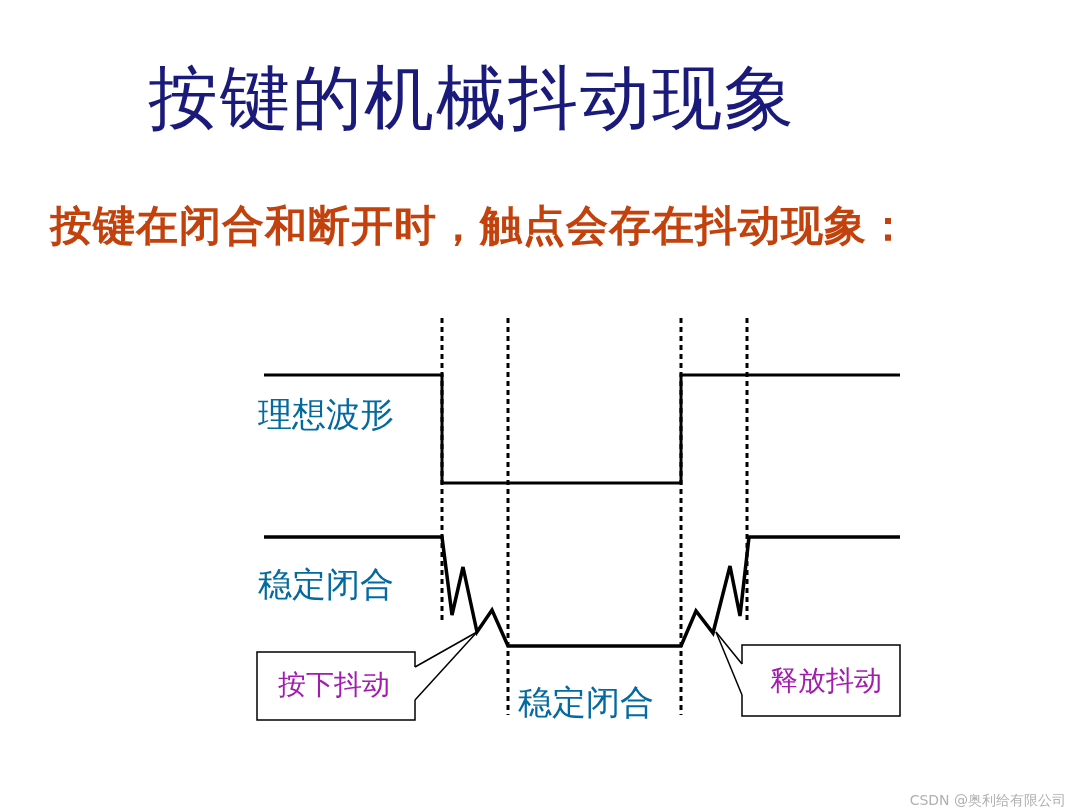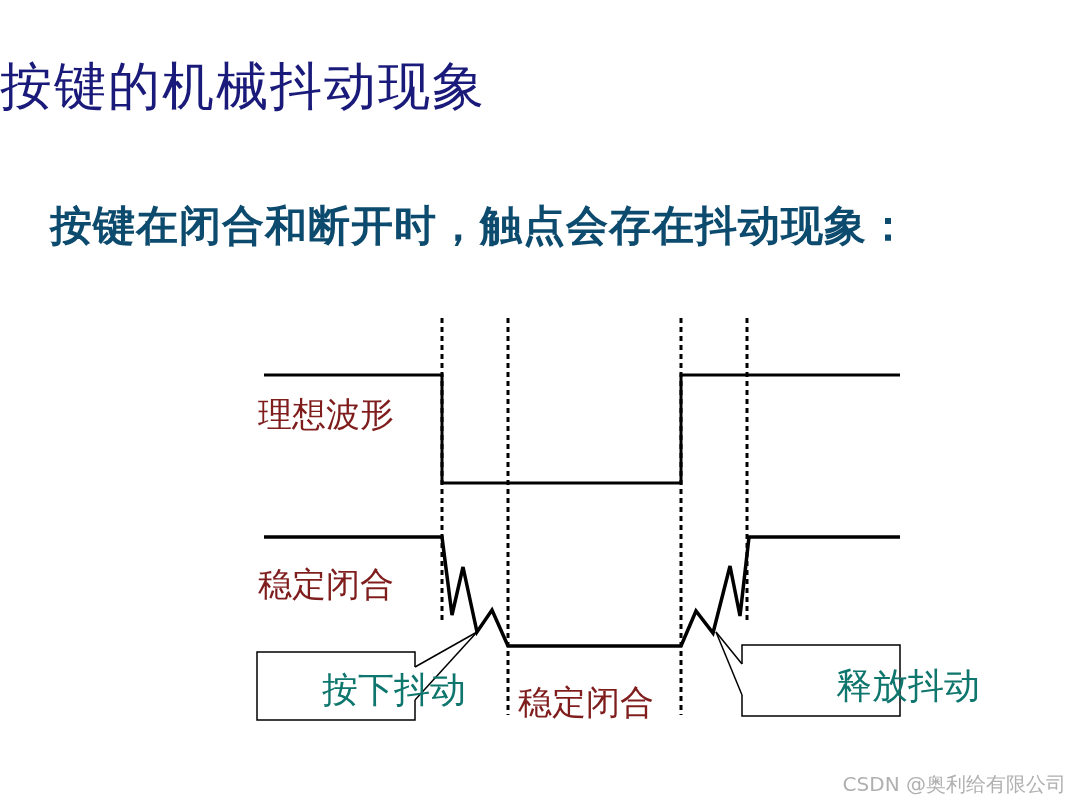--- a/index.html
+++ b/index.html
@@ -1,22 +1,22 @@
 <!DOCTYPE html>
 <html><head>
 <meta charset="utf-8">
 <style>
   html, body { margin:0; padding:0; }
   body { width:1080px; height:810px; background:#ffffff; position:relative; overflow:hidden; }
-  .title { position:absolute; left:0; width:944px; top:52px; font-family:"DejaVu Serif", serif; font-size:52px; color:#1a1a7a; letter-spacing:2px; }
-  .subtitle { position:absolute; left:50px; top:198px; font-family:"DejaVu Sans", sans-serif; font-weight:bold; font-size:42px; color:#0c4a6e; letter-spacing:1px; }
+  .title { position:absolute; left:0; width:944px; top:52px; text-align:center; font-family:"DejaVu Serif", serif; font-size:70px; color:#1a1a7a; letter-spacing:2px; }
+  .subtitle { position:absolute; left:50px; top:198px; font-family:"DejaVu Sans", sans-serif; font-weight:bold; font-size:42px; color:#c2410c; letter-spacing:1px; }
   svg.diagram { position:absolute; left:0; top:0; }
-  .wlabel { position:absolute; font-family:"DejaVu Serif", serif; font-size:34px; color:#7f1d1d; }
-  .callout-text { position:absolute; font-family:"DejaVu Serif", serif; font-size:36px; color:#0f766e;margin-left:44px; }
-  .watermark { position:absolute; right:14px; bottom:12px; font-family:"DejaVu Sans", sans-serif; font-size:20px; color:#b0b0b0; }
+  .wlabel { position:absolute; font-family:"DejaVu Serif", serif; font-size:34px; color:#0369a1; }
+  .callout-text { position:absolute; font-family:"DejaVu Serif", serif; font-size:28px; color:#a21caf; }
+  .watermark { position:absolute; right:14px; bottom:0; font-family:"DejaVu Sans", sans-serif; font-size:14px; color:#b0b0b0; }
 </style>
 </head>
 <body>
 
 <div class="title">按键的机械抖动现象</div>
 <div class="subtitle">按键在闭合和断开时，触点会存在抖动现象：</div>
 
 <svg class="diagram" width="1080" height="810" viewBox="0 0 1080 810">
 
   <g stroke="#000" stroke-width="3" stroke-dasharray="5,4">
@@ -39,15 +39,15 @@
     <polyline points="742,664 742,645 900,645 900,716 742,716 742,695"></polyline>
     <line x1="742" y1="664" x2="716" y2="632"></line>
     <line x1="742" y1="695" x2="716" y2="632"></line>
   </g>
 </svg>
 
 <div class="wlabel" style="left:258px; top:392px;">理想波形</div>
 <div class="wlabel" style="left:258px; top:562px;">稳定闭合</div>
 <div class="callout-text" style="left:278px; top:666px;">按下抖动</div>
 <div class="wlabel" style="left:518px; top:660px;margin-top:20px;">稳定闭合</div>
-<div class="callout-text" style="left:792px; top:662px;text-align:center;">释放抖动</div>
+<div class="callout-text" style="left:770px; top:662px;text-align:center;">释放抖动</div>
 
 <div class="watermark">CSDN @奥利给有限公司</div>
 
 </body></html>

